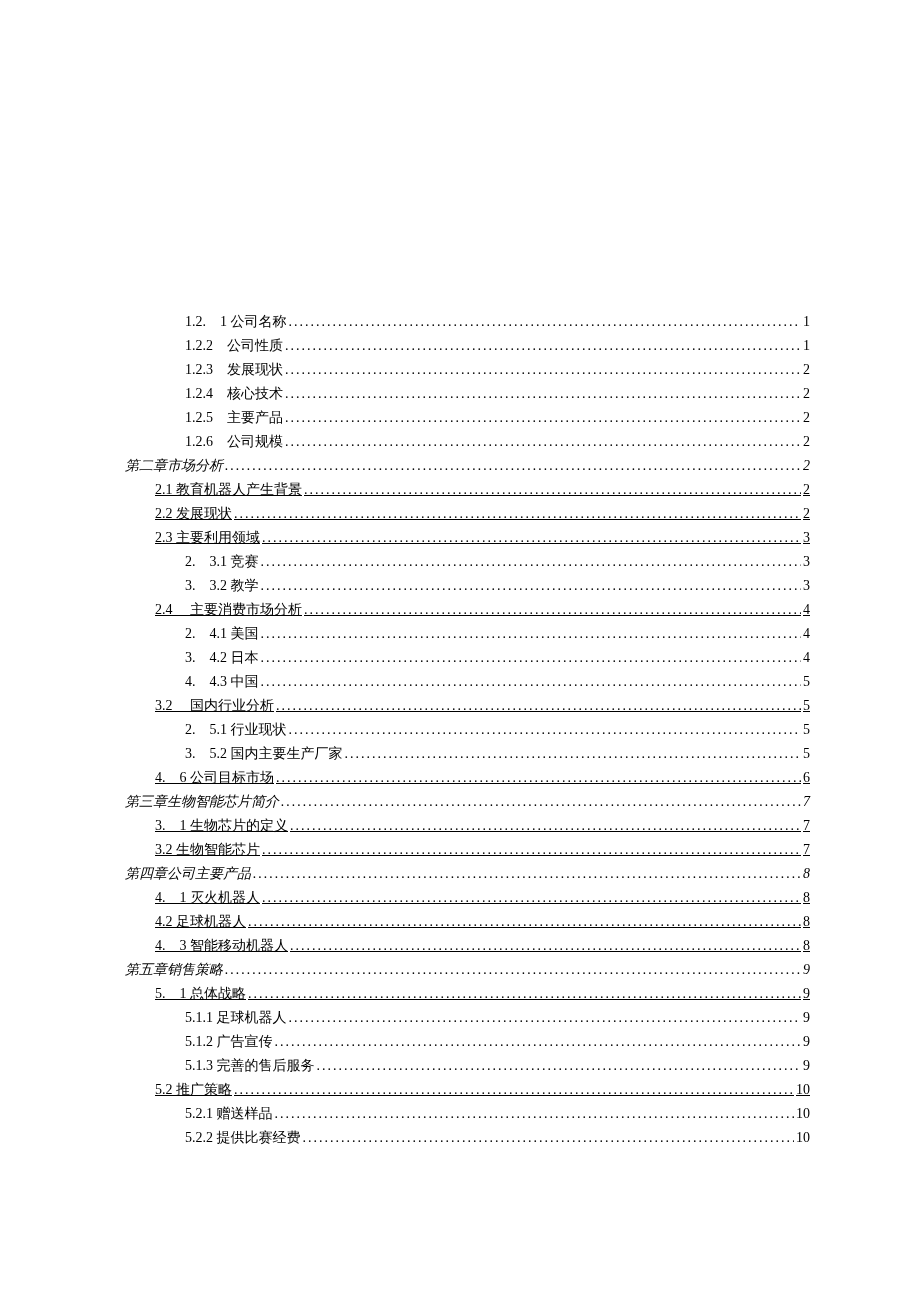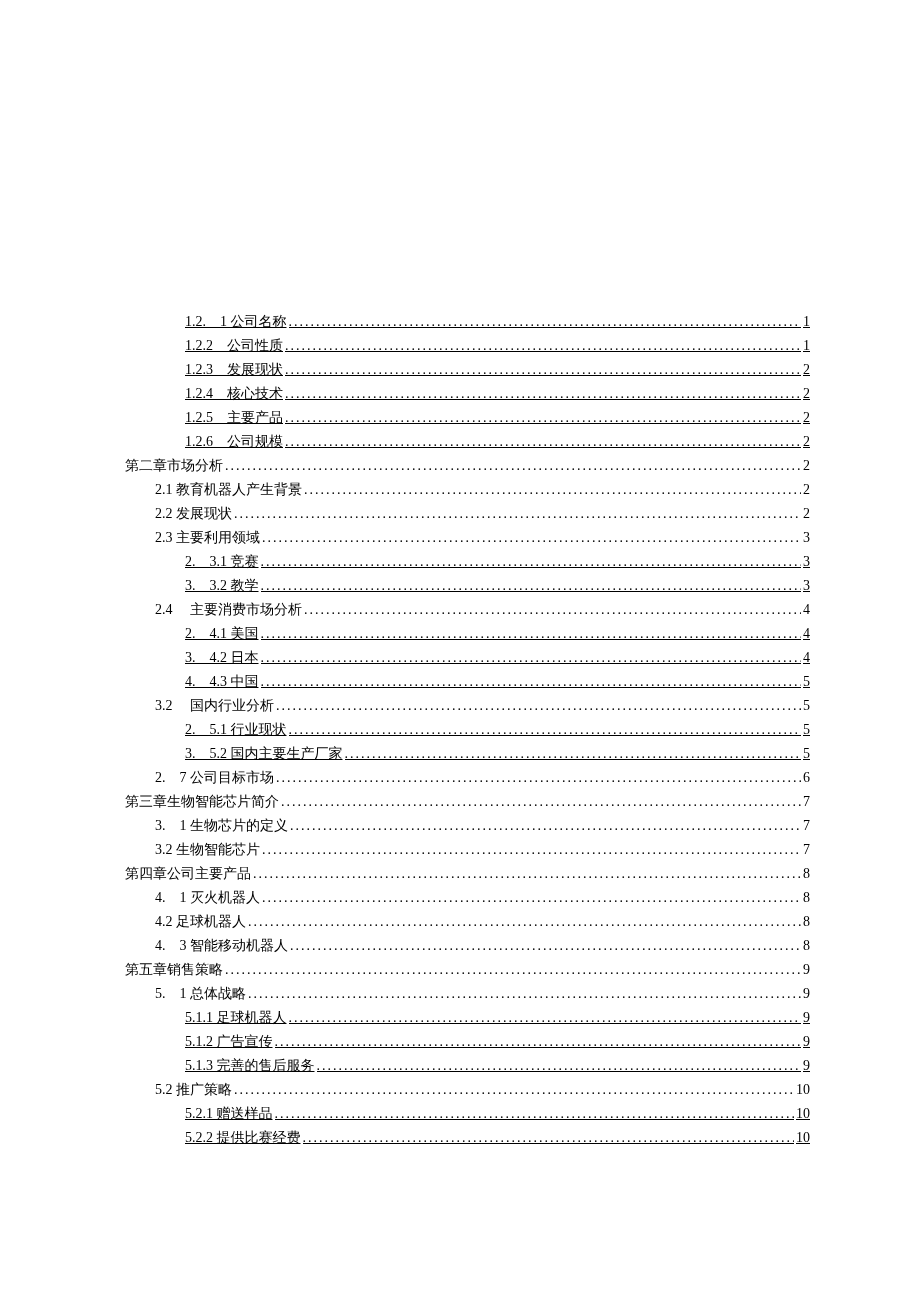--- a/index.html
+++ b/index.html
@@ -11,23 +11,23 @@
       font-size: 14px;
       color: #000;
       padding: 310px 110px 100px 125px;
     }
     .toc-line {
       display: flex;
       align-items: baseline;
       line-height: 24px;
       white-space: nowrap;
     }
-    .indent-0 { padding-left: 0; }
-    .indent-1 { padding-left: 30px; }
-    .indent-2 { padding-left: 60px; text-decoration: underline; }
+    .indent-0 { padding-left: 0; font-style: italic; }
+    .indent-1 { padding-left: 30px; text-decoration: underline; }
+    .indent-2 { padding-left: 60px; }
     .label { flex-shrink: 0; }
     .dots {
       flex: 1;
       overflow: hidden;
       letter-spacing: 2px;
       color: #000;
       margin: 0 2px;
     }
     .dots::before {
       content: "......................................................................................................................................................";
@@ -127,21 +127,21 @@
       <span class="label">2.　5.1 行业现状</span>
       <span class="dots"></span>
       <span class="page">5</span>
     </div>
     <div class="toc-line indent-2">
       <span class="label">3.　5.2 国内主要生产厂家</span>
       <span class="dots"></span>
       <span class="page">5</span>
     </div>
     <div class="toc-line indent-1">
-      <span class="label">2.　7 公司目标市场</span>
+      <span class="label">4.　6 公司目标市场</span>
       <span class="dots"></span>
       <span class="page">6</span>
     </div>
     <div class="toc-line indent-0">
       <span class="label">第三章生物智能芯片简介</span>
       <span class="dots"></span>
       <span class="page">7</span>
     </div>
     <div class="toc-line indent-1">
       <span class="label">3.　1 生物芯片的定义</span>

